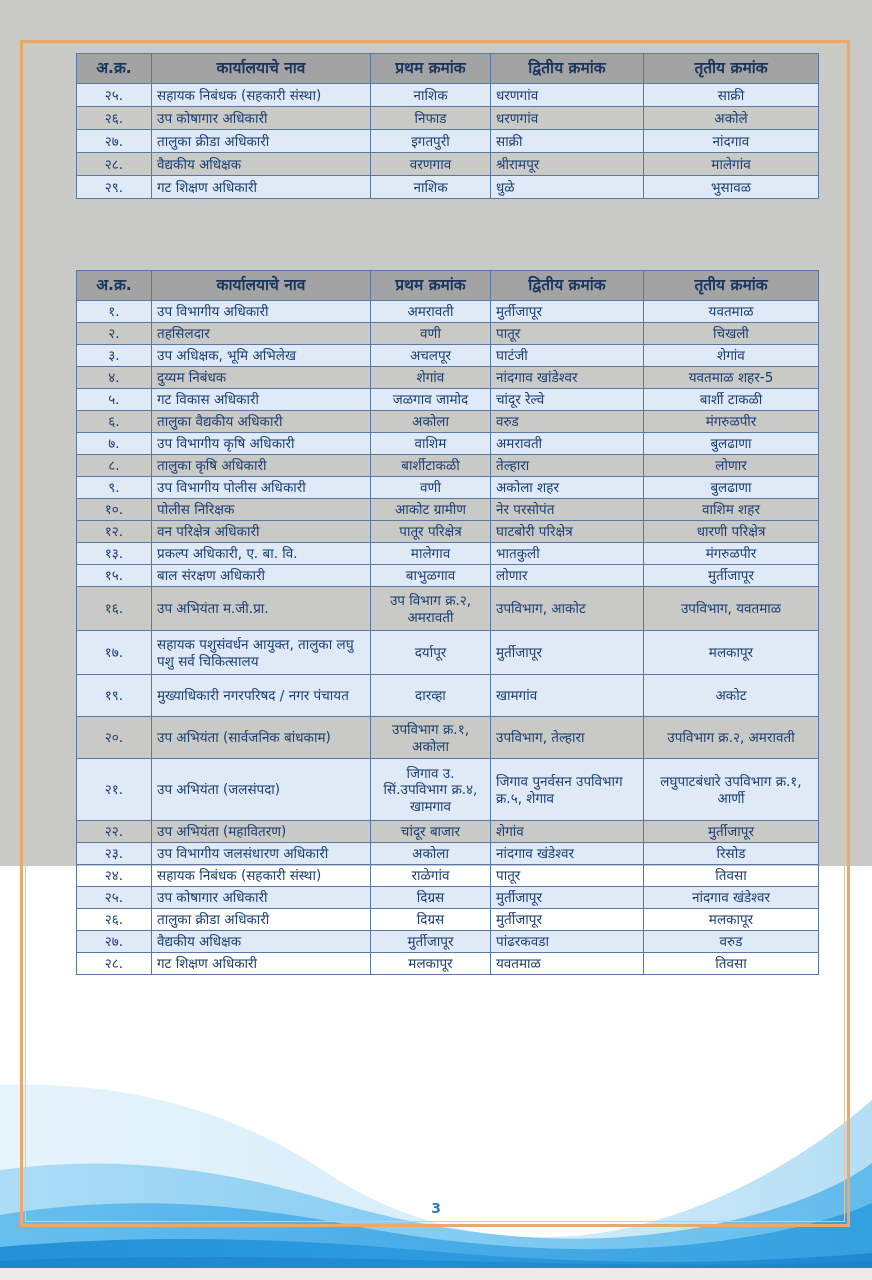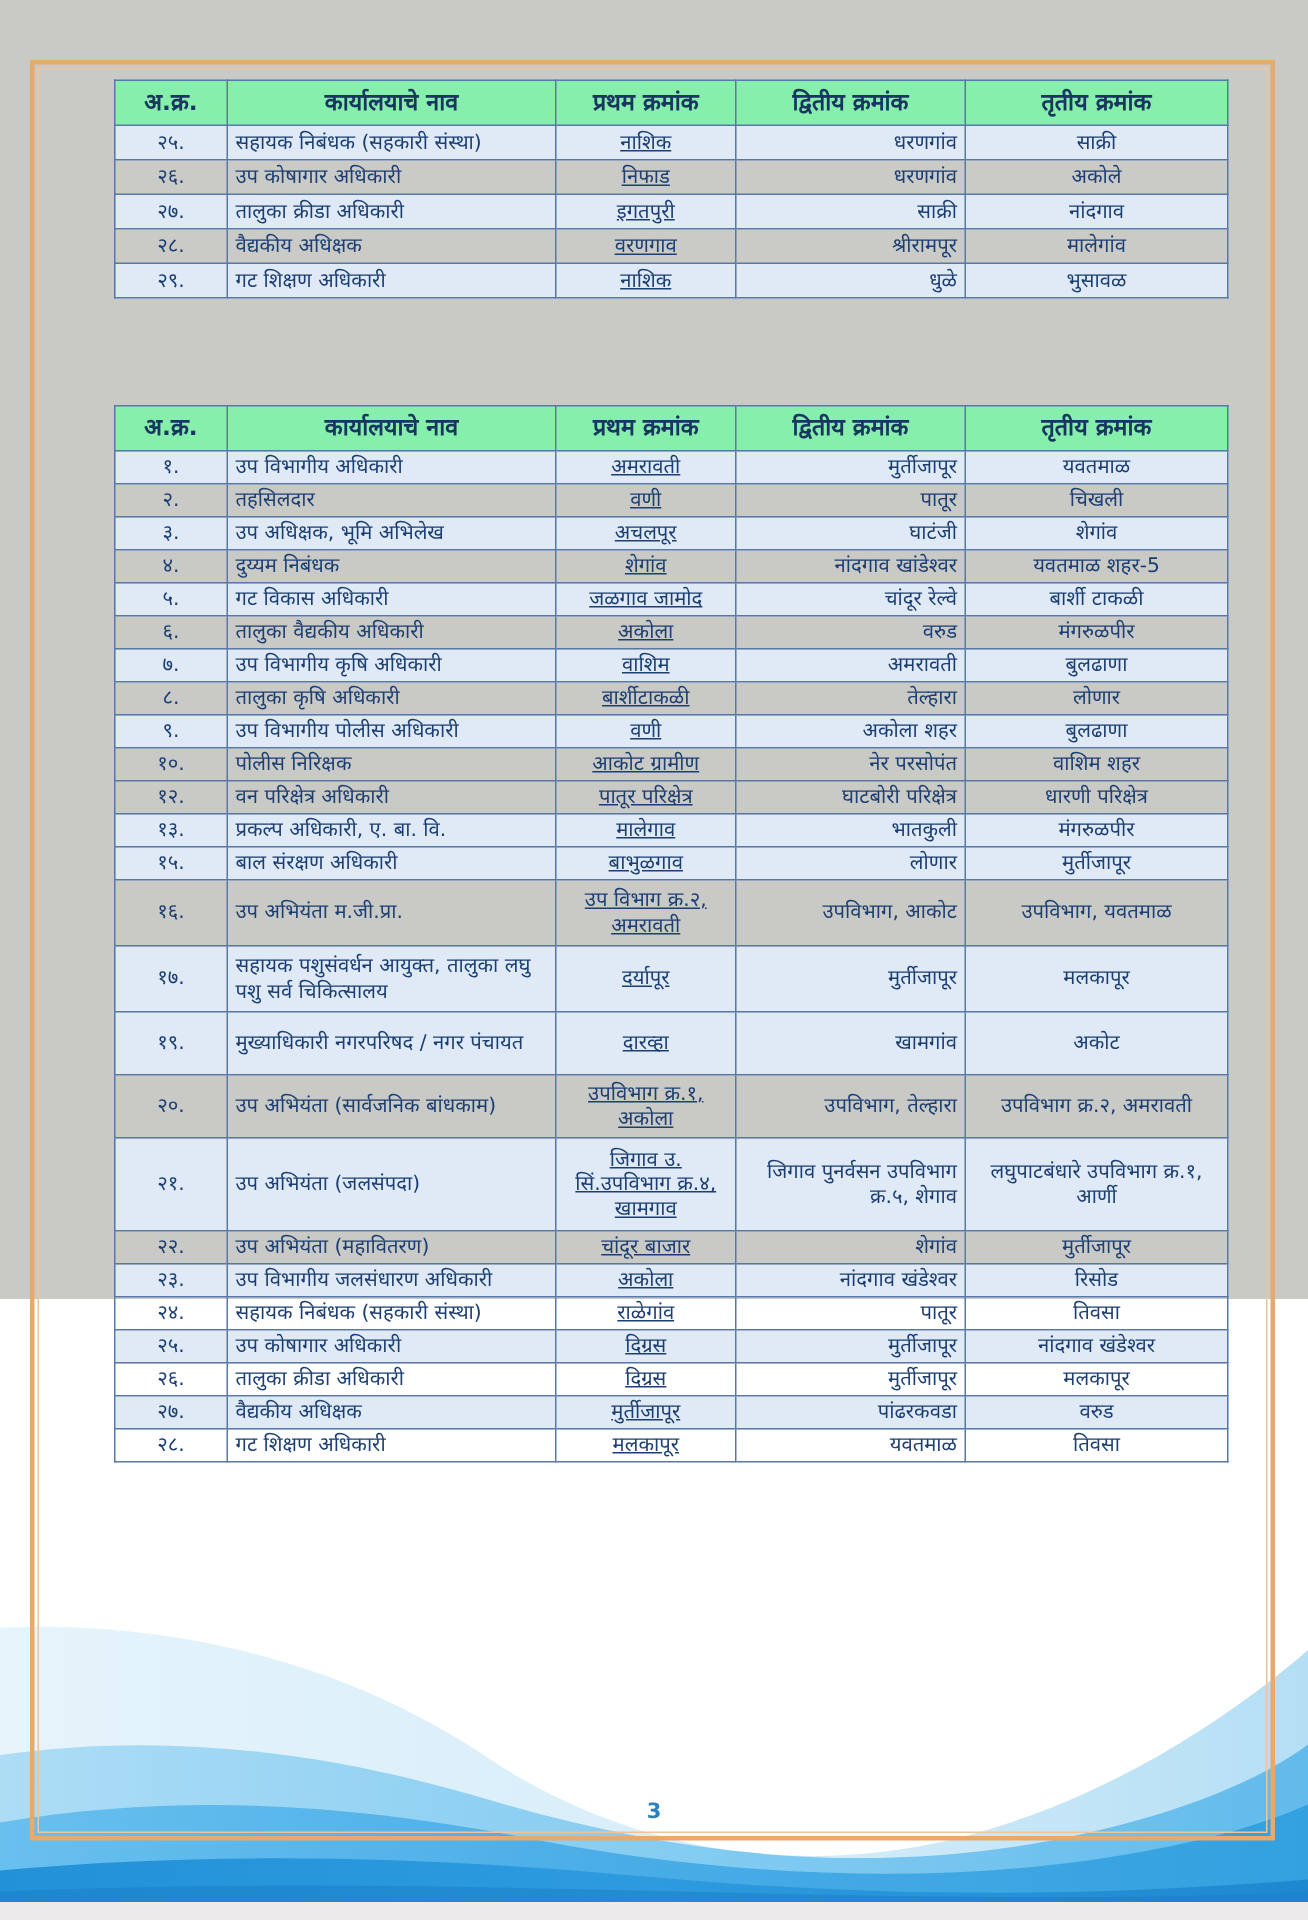--- a/index.html
+++ b/index.html
@@ -97,29 +97,29 @@
     color: #1c3f73;
     font-size: 13.5px;
     line-height: 1.25;
     padding: 2px 5px;
     vertical-align: middle;
     box-sizing: border-box;
   }
   table.doc-table thead th {
     font-weight: bold;
     font-size: 15.5px;
-    background: #86efac;
+    background: #a3a3a3;
     text-align: center;
     padding: 5px 4px;
     color: #18365f;
   }
   .col-sr   { width: 75px;  text-align: center; }
   .col-name { width: 219px; text-align: left; }
-  .col-p1   { width: 120px; text-align: center; text-decoration: underline; }
-  .col-p2   { width: 153px; text-align: right; }
+  .col-p1   { width: 120px; text-align: center; }
+  .col-p2   { width: 153px; text-align: left; }
   .col-p3   { width: 175px; text-align: center; }
 
   tr.row-odd  td { background: #dfeaf6; }
   tr.row-even td { background: rgba(255,255,255,0.03); }
 
   
   #table-amravati tr.row-odd  td { background: #dfeaf6; }
   #table-amravati tr.row-even td { background: transparent; }
 
   

